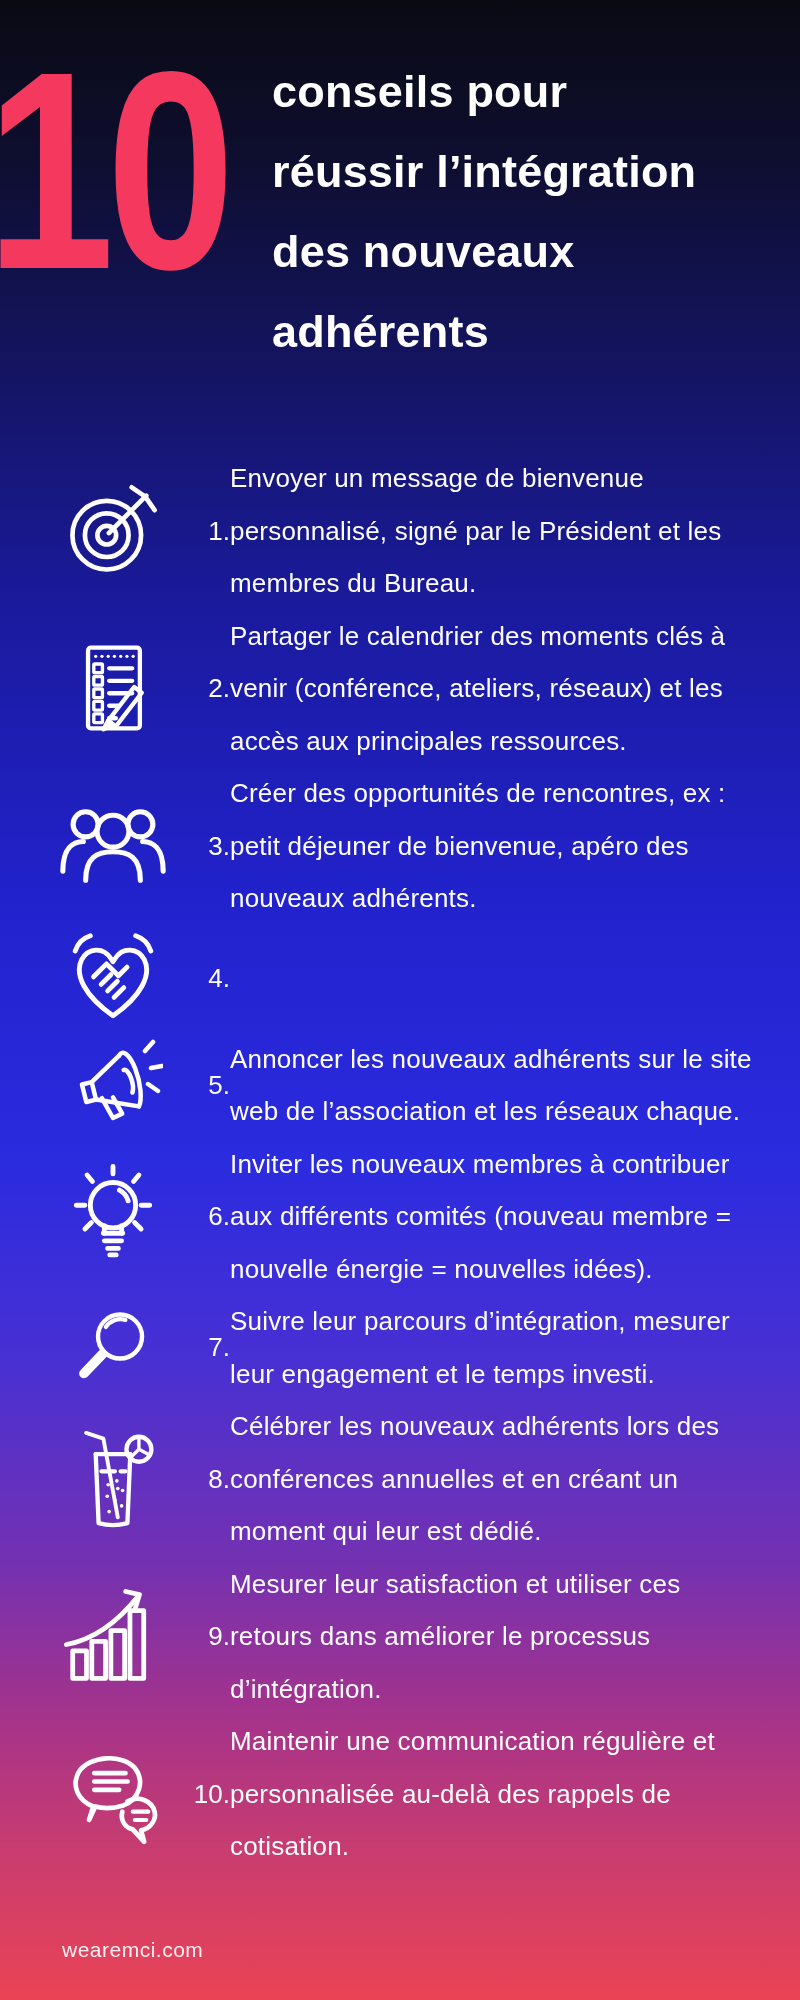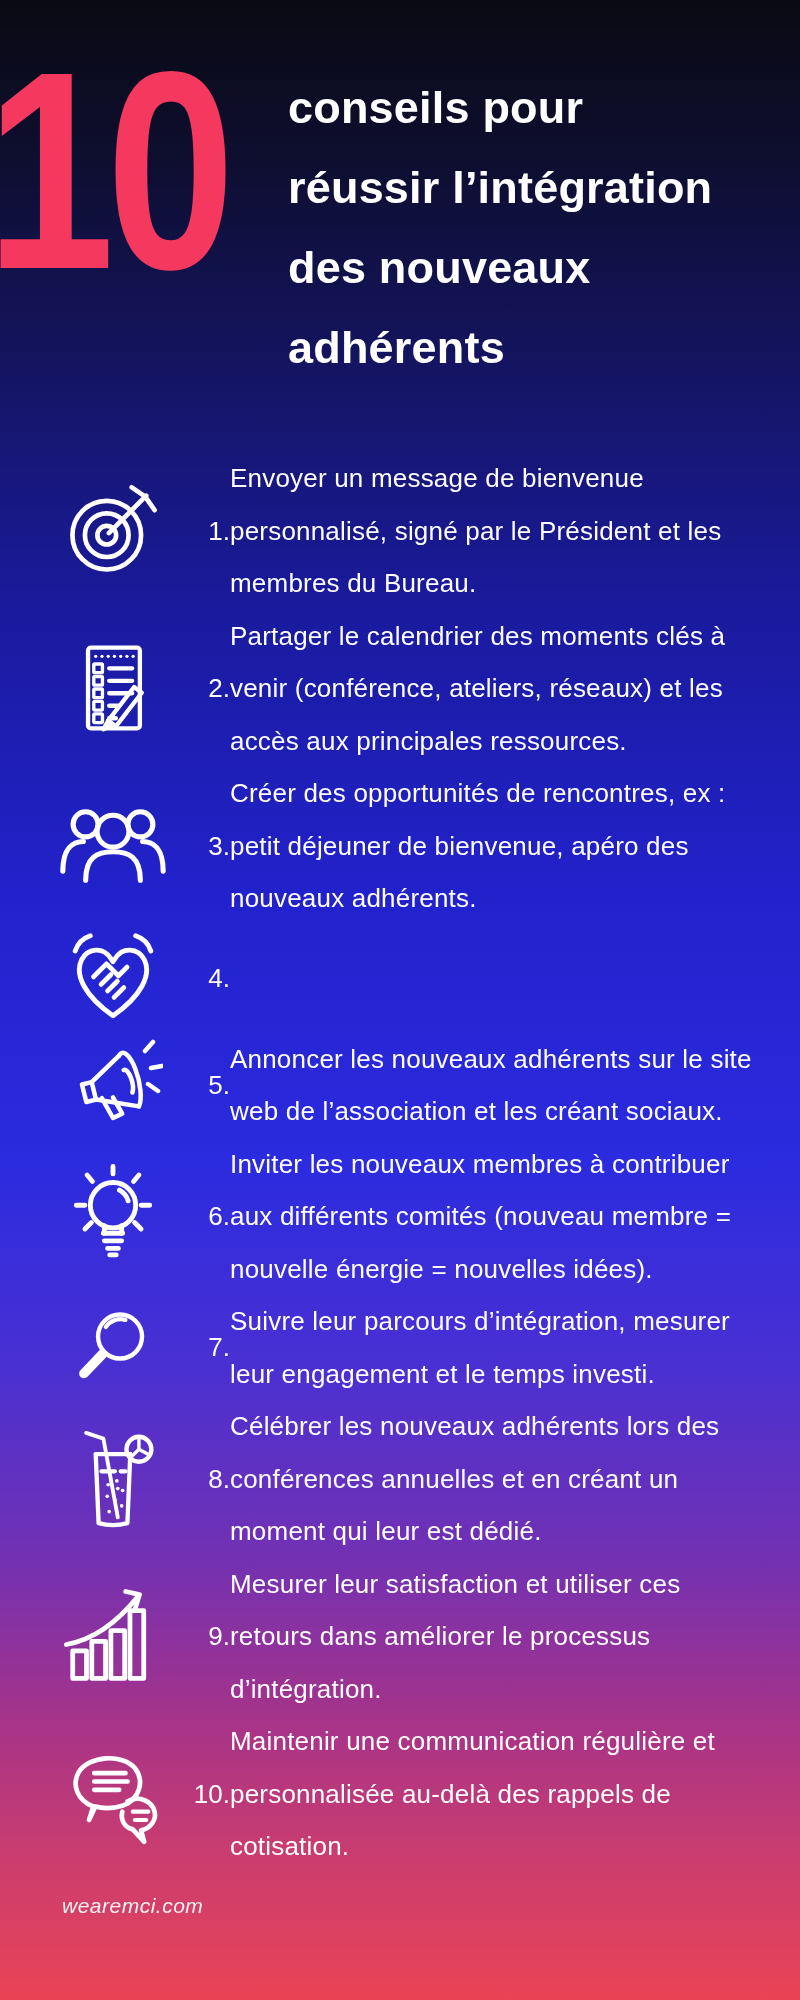--- a/index.html
+++ b/index.html
@@ -25,21 +25,21 @@
   }
   .big-number{
     position:absolute;left:-14px;top:30px;
     font-size:282px;font-weight:700;line-height:1;
     letter-spacing:-10px;
     color:#f5395e;
     transform:scaleX(0.82);
     transform-origin:left top;
   }
   .title{
-    position:absolute;left:272px;top:52px;margin:16px;
+    position:absolute;left:272px;top:52px;margin:0;
     font-size:45px;font-weight:700;line-height:80px;
     white-space:pre-line;
     color:#ffffff;
     letter-spacing:0.2px;
   }
   .tips{
     position:absolute;left:0;top:452px;width:800px;
     margin:0;padding:0;list-style:none;
   }
   .tip{
@@ -55,24 +55,23 @@
     font-size:26px;line-height:52.5px;
   }
   .lines{
     margin-left:0;
     font-size:26px;line-height:52.5px;
     white-space:pre-line;
     letter-spacing:0.2px;
   }
   .ic{display:block;}
   .footer{
-    position:absolute;left:62px;top:1894px;
+    position:absolute;left:62px;top:1938px;
     font-size:21px;letter-spacing:0.5px;
     color:rgba(255,255,255,0.93);
-    font-style:italic;
   }
 </style>
 </head>
 <body>
 
 <div class="page">
 
   <div class="big-number">10</div>
   <h1 class="title">conseils pour
 réussir l’intégration
@@ -164,21 +163,21 @@
             <path d="M30 42 L63 23 M30 60 L70 77"></path>
             <path d="M63 23 A9 27 0 0 1 70 77"></path>
             <path d="M64 38 A5 13 0 0 1 67 62"></path>
             <path d="M36 60 L42 82 L52 80 L47 62"></path>
           </g>
           <path d="M82 16 L90 7 M88 33 L99 31 M85 49 L95 56"></path>
         </svg>
       </span>
       <span class="num">5.</span>
       <span class="lines">Annoncer les nouveaux adhérents sur le site
-web de l’association et les créant sociaux.</span>
+web de l’association et les réseaux chaque.</span>
     </li>
 
     <li class="tip">
       <span class="icon-cell">
         <svg class="ic" width="108" height="108" viewBox="0 0 100 100" fill="none" stroke="#fff" stroke-width="4.5" stroke-linecap="round" stroke-linejoin="round">
           <circle cx="50" cy="40" r="21"></circle>
           <path d="M42 59 L42 66 M58 59 L58 66"></path>
           <path d="M41 66 L59 66 M42 73 L58 73 M45 80 L55 80 M47 86 L53 86"></path>
           <path d="M56 26 A16 16 0 0 1 64 36"></path>
           <path d="M50 4 L50 11 M26 12 L31 18 M74 12 L69 18 M16 40 L24 40 M76 40 L84 40 M24 62 L30 56 M76 62 L70 56"></path>

